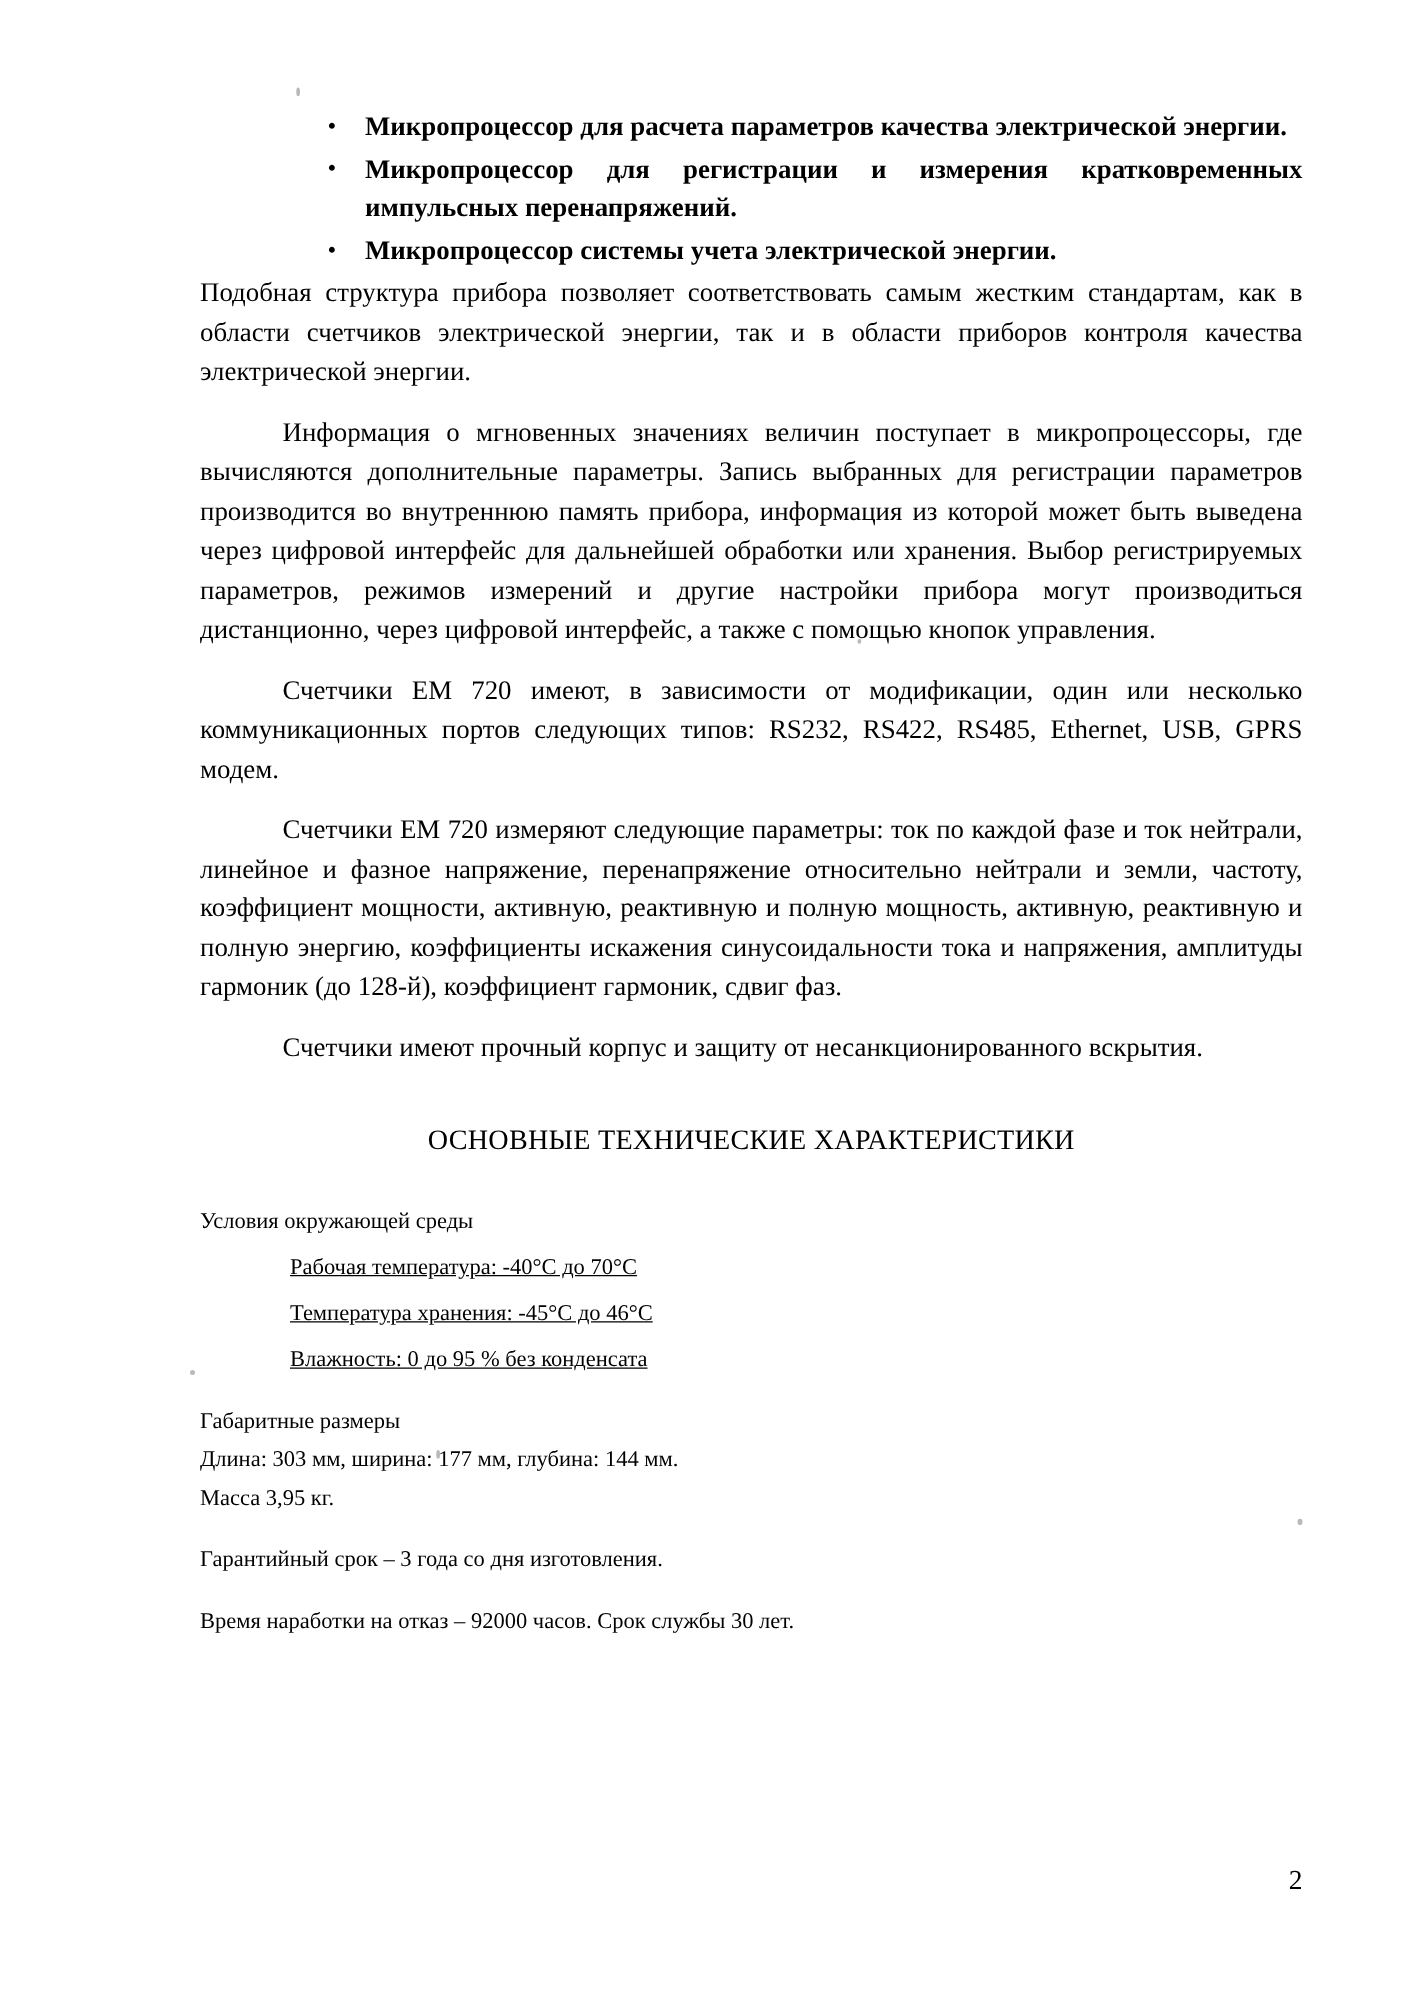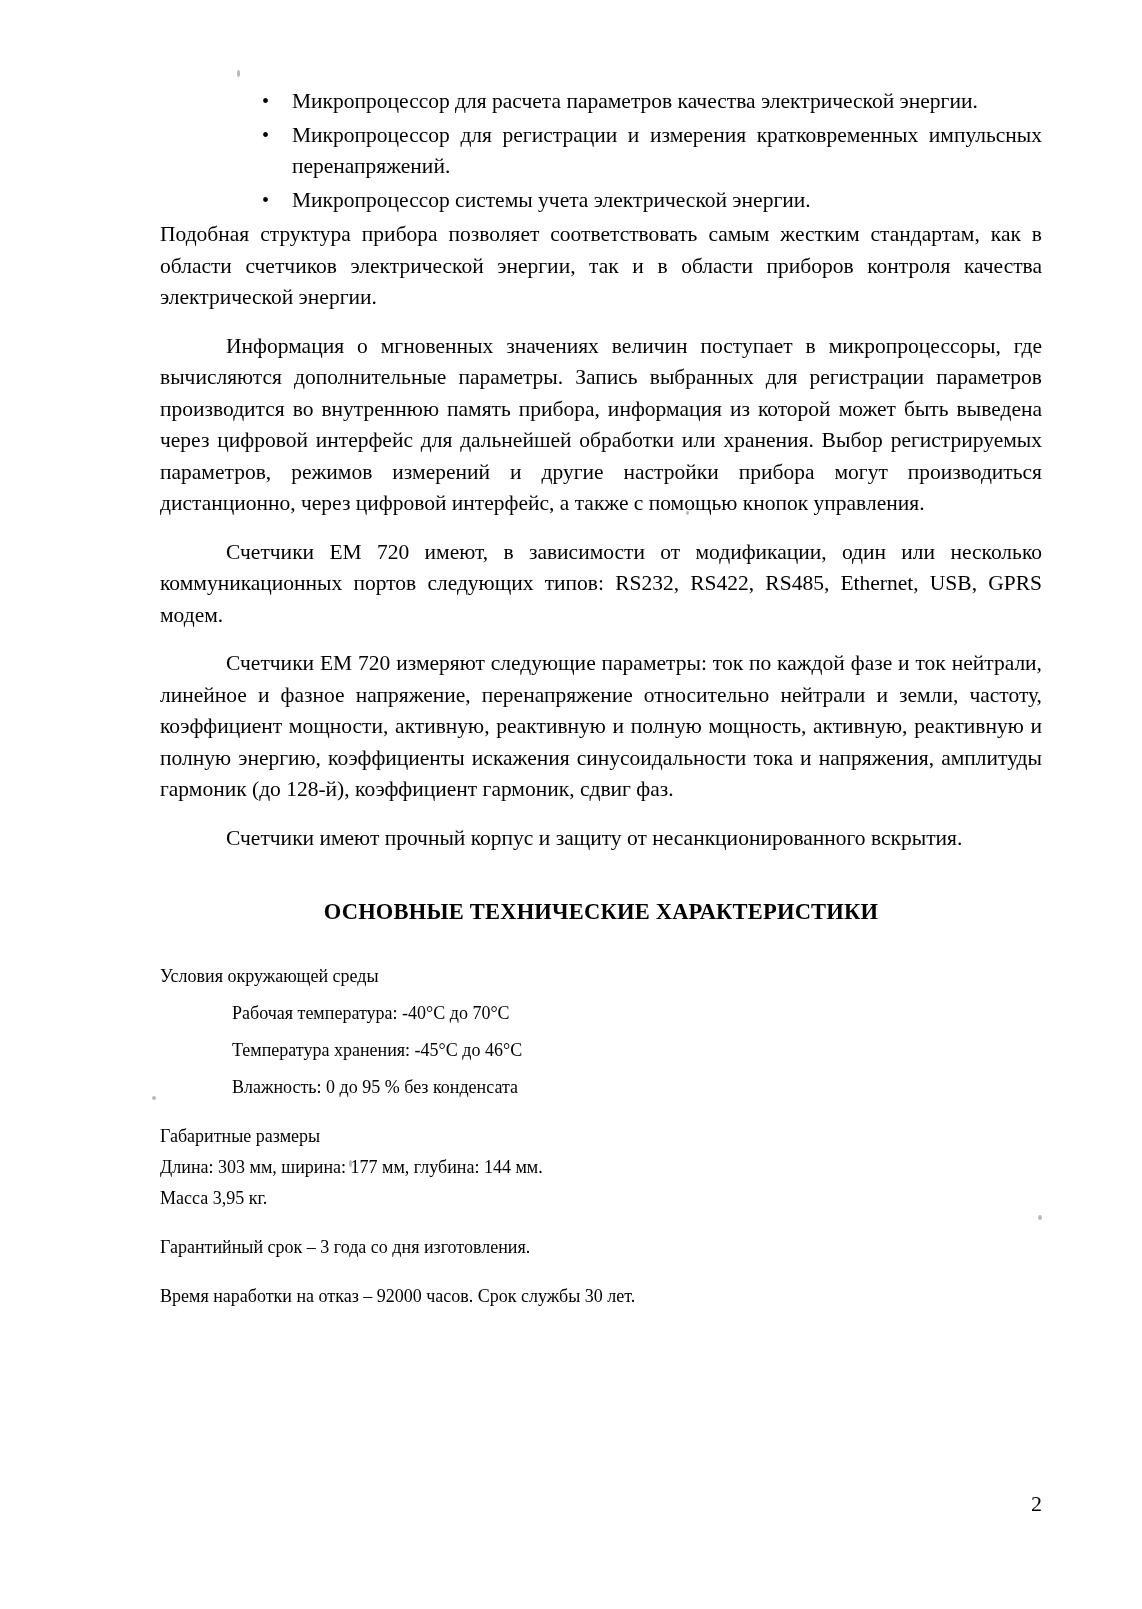--- a/index.html
+++ b/index.html
@@ -39,53 +39,53 @@
     text-align: justify;
   }
   .bullet-item.last { text-align: left; }
   .bullet-item .dot {
     position: absolute;
     left: 102px;
     top: 0;
     font-size: 20px;
     line-height: 31px;
   }
-  .bullet-item .btext { display: block; }
+  .bullet-item .btext { display: block; font-weight: bold; }
 
   
   .para {
     font-size: 21.5px;
     line-height: 31.5px;
     text-align: justify;
     margin: 0;
     text-indent: 0;
     hyphens: none;
   }
   .para.indented { text-indent: 66px; }
   .para + .para { margin-top: 17px; }
 
   
   .section-heading {
     text-align: center;
-    font-weight: bold;
+    font-weight: normal;
     font-size: 22.5px;
     letter-spacing: 0.2px;
     margin: 45px 0 0 0;
     padding: 0;
   }
 
   
   .spec-block { margin-top: 36px; }
   .spec-line {
     font-size: 18px;
     line-height: 31px;
     margin: 0;
     white-space: nowrap;
   }
-  .spec-line.sub { padding-left: 72px; margin-top: 6px; }
+  .spec-line.sub { padding-left: 72px; margin-top: 6px; text-decoration: underline; }
   .spec-group-gap { height: 18px; }
 
   
   .page-number {
     position: absolute;
     right: 100px;
     bottom: 92px;
     font-size: 22px;
     font-family: "Liberation Serif", "DejaVu Serif", serif;
   }

